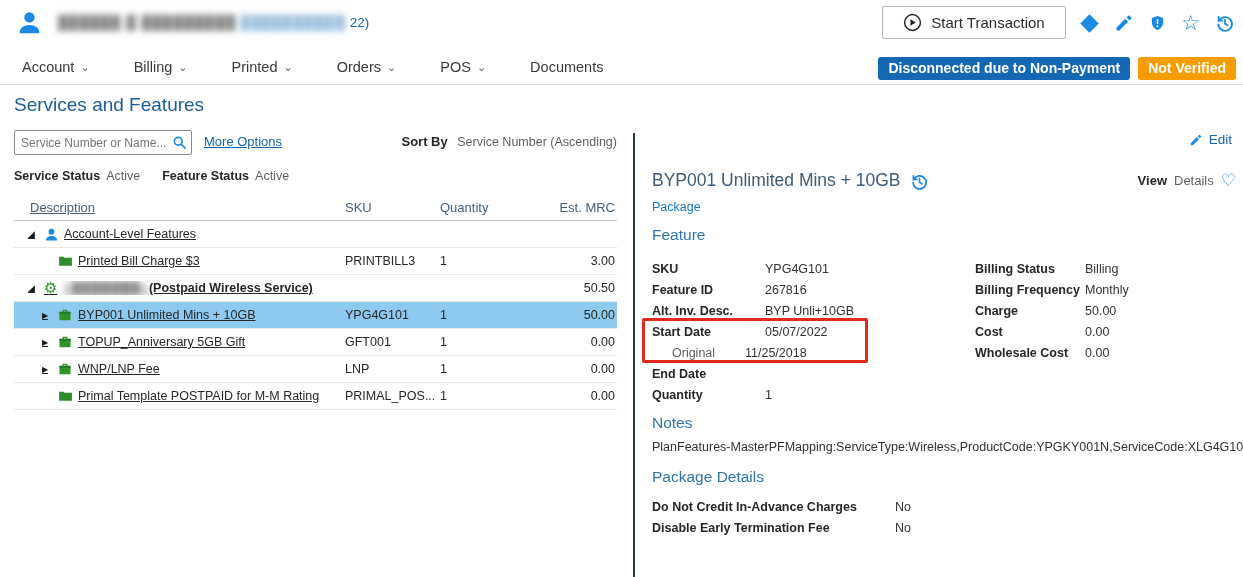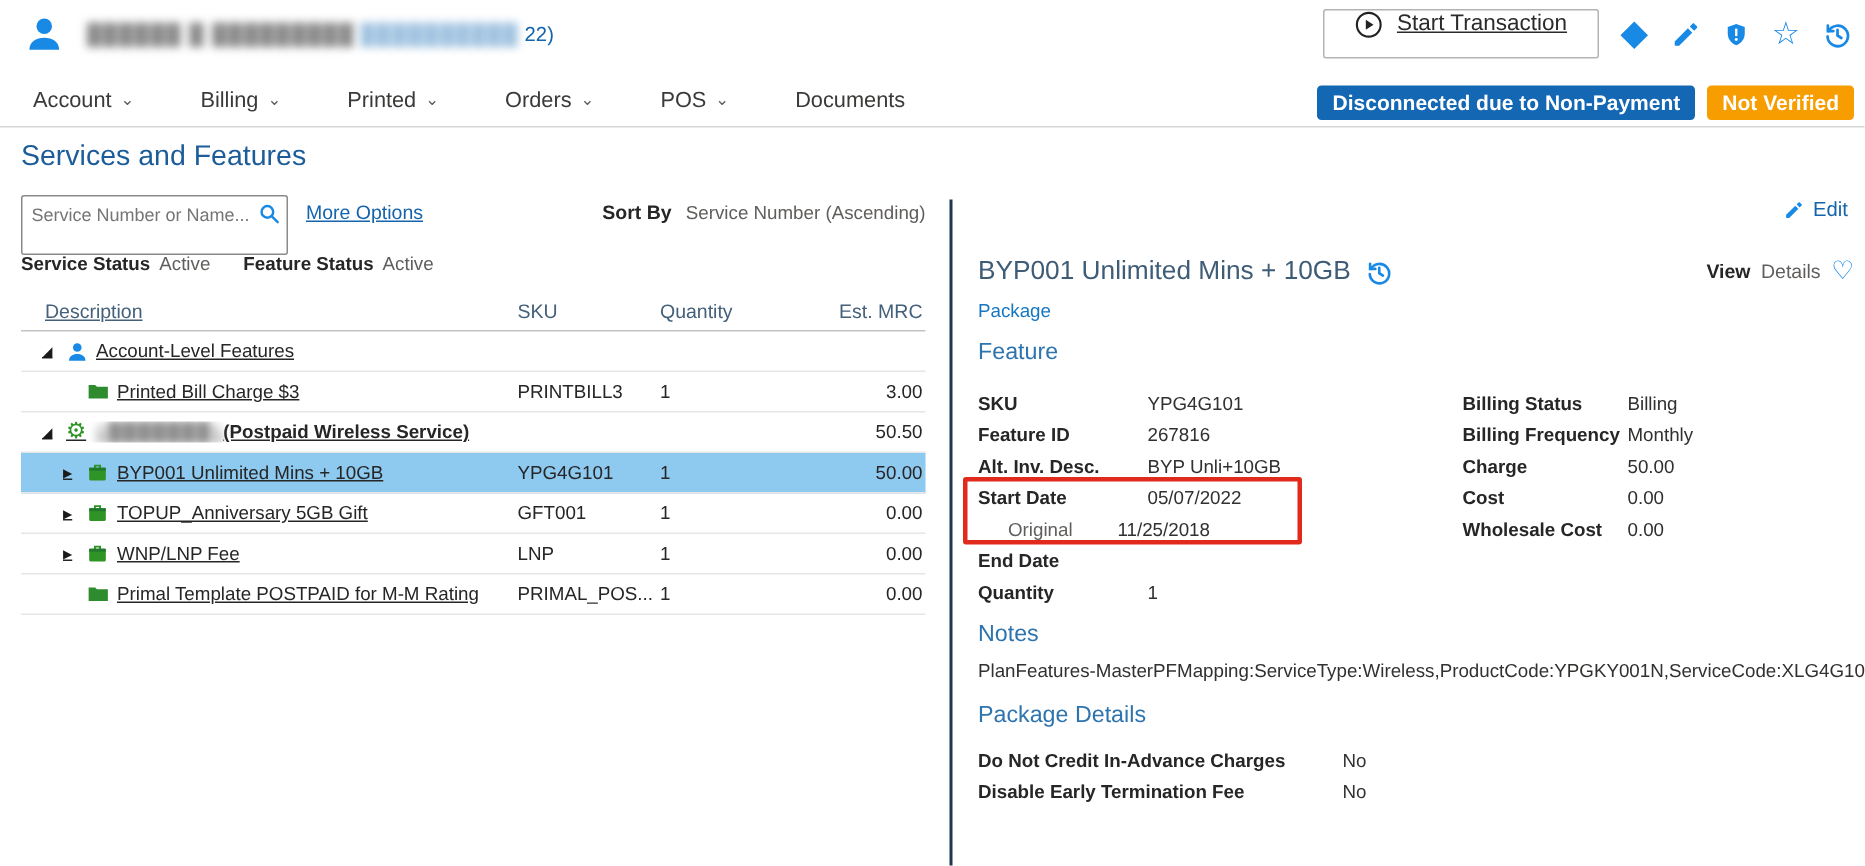--- a/index.html
+++ b/index.html
@@ -6,40 +6,40 @@
   html,body { width:1243px; height:577px; background:#fff; overflow:hidden;
     font-family:"Liberation Sans","DejaVu Sans",sans-serif; color:#323130; font-size:13px; }
   
   .hdr { position:absolute; left:0; top:0; width:1243px; height:50px; background:#fff; }
   .avatar { position:absolute; left:16px; top:9px; }
   .custline { position:absolute; left:58px; top:15px; font-size:13.5px; white-space:nowrap; }
   .masked-dark { filter:blur(3px); color:#8a8a8a; letter-spacing:1px; }
   .masked-blue { filter:blur(3px); color:#9fc2e0; letter-spacing:1px; }
   .cust-suffix { color:#1464ac; }
   .start-btn { position:absolute; left:882px; top:6px; width:184px; height:33px; background:#fff;
-    border:1px solid #b3b3b3; border-radius:2px; display:flex; align-items:flex-start; justify-content:center;
-    gap:9px; font-size:15px; color:#2b2b2b; cursor:pointer;text-decoration:underline; }
+    border:1px solid #b3b3b3; border-radius:2px; display:flex; align-items:center; justify-content:center;
+    gap:9px; font-size:15px; color:#2b2b2b; cursor:pointer; }
   .hdr-icons { position:absolute; right:8px; top:13px; display:flex; align-items:center; gap:15px; }
   .diamond { width:13px; height:13px; background:#1989e6; transform:rotate(45deg); margin:0 3px; }
   .glyph-blue { color:#1989e6; }
   .star-g { font-size:21px; line-height:20px; }
   
   .nav { position:absolute; left:0; top:50px; width:1243px; height:35px; border-bottom:1px solid #d6d6d6; }
   .nav-items { position:absolute; left:22px; top:0; height:34px; display:flex; gap:44px; align-items:center; }
   .nav-item { font-size:14.5px; color:#3b3a39; display:flex; align-items:center; gap:6px; cursor:pointer; white-space:nowrap; }
   .chev { font-size:11px; color:#605e5c; line-height:10px; }
   .badges { position:absolute; right:7px; top:7px; display:flex; gap:8px; }
   .badge { color:#fff; font-size:14px; font-weight:bold; padding:3px 10px 4px; border-radius:3px; white-space:nowrap; }
   .badge-blue { background:#1467b3; }
   .badge-orange { background:#f79d00; }
   
   .lpanel { position:absolute; left:14px; top:92px; width:603px; }
   .ltitle { font-size:19px; color:#1c5d99; line-height:26px; }
   .search-row { position:relative; margin-top:12px; height:28px; }
-  .search-box { position:absolute; left:0; top:0; width:178px; height:40px; border:1px solid #8a8a8a;
+  .search-box { position:absolute; left:0; top:0; width:178px; height:25px; border:1px solid #8a8a8a;
     border-radius:2px; background:#fff; }
   .search-box input { position:absolute; left:6px; top:1px; width:146px; height:21px; border:none; outline:none;
     font-size:12px; color:#323130; font-family:inherit; }
   .search-box input::placeholder { color:#757575; }
   .search-glass { position:absolute; right:4px; top:4px; }
   .more-opt { position:absolute; left:190px; top:4px; color:#1464ac; text-decoration:underline; font-size:13px; cursor:pointer; }
   .sort-wrap { position:absolute; right:0; top:4px; font-size:12.5px; white-space:nowrap; }
   .sort-lbl { font-weight:bold; color:#262626; font-size:13px; }
   .sort-val { color:#605e5c; margin-left:6px; }
   .filters { margin-top:11px; font-size:12.5px; display:flex; gap:22px;text-align:right; }

